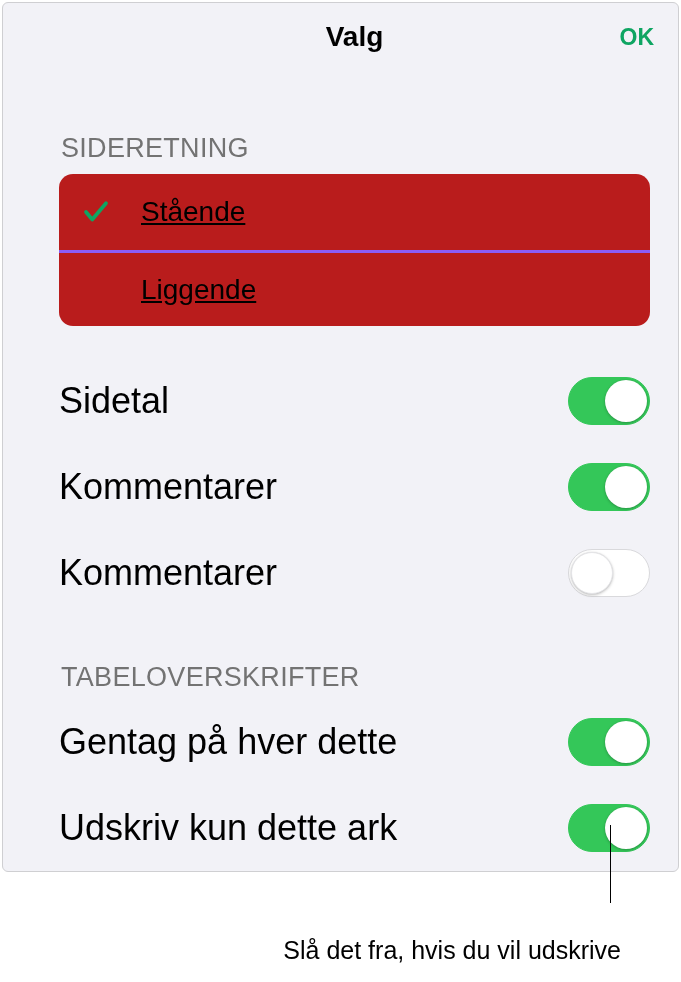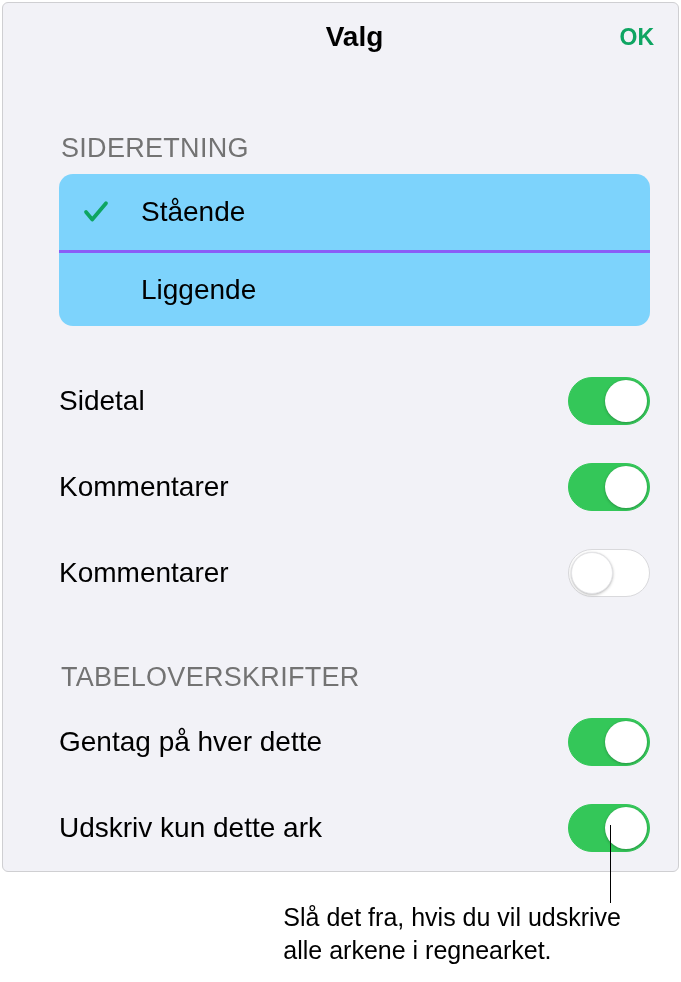--- a/index.html
+++ b/index.html
@@ -52,23 +52,24 @@
       font-size: 27px;
       color: #737373;
       letter-spacing: 0.3px;
       padding: 62px 30px 10px 30px;
     }
     .section-header.secondary {
       padding-top: 50px;
     }
     .list-group {
       margin: 0 28px;
-      background: #7dd3fc;
+      background: #b91c1c;
       border-radius: 14px;
       overflow: hidden;
+      text-decoration: underline;
     }
     .list-row {
       display: flex;
       align-items: center;
       height: 76px;
       padding: 0 22px 0 22px;
     }
     .list-row + .list-row {
       border-top: 3px solid #8b5cf6;
     }
@@ -87,21 +88,21 @@
       color: #000;
     }
     .toggle-row {
       display: flex;
       align-items: center;
       justify-content: space-between;
       padding: 0 28px;
       height: 78px;
     }
     .toggle-label {
-      font-size: 28px;
+      font-size: 36px;
       color: #000;
     }
     .toggle {
       width: 82px;
       height: 48px;
       border-radius: 24px;
       position: relative;
       cursor: pointer;
       border: none;
     }
@@ -215,14 +216,13 @@
           <span class="knob"></span>
         </button>
     </div>
   </div>
 </div>
 
 <div class="callout-line" style="left:610px; top:825px; height:78px;"></div>
 
 <div class="callout">
   <div>Slå det fra, hvis du vil udskrive</div>
-  <div>alle arkene i regnearket.</div>
 </div>
 
 </body></html>

